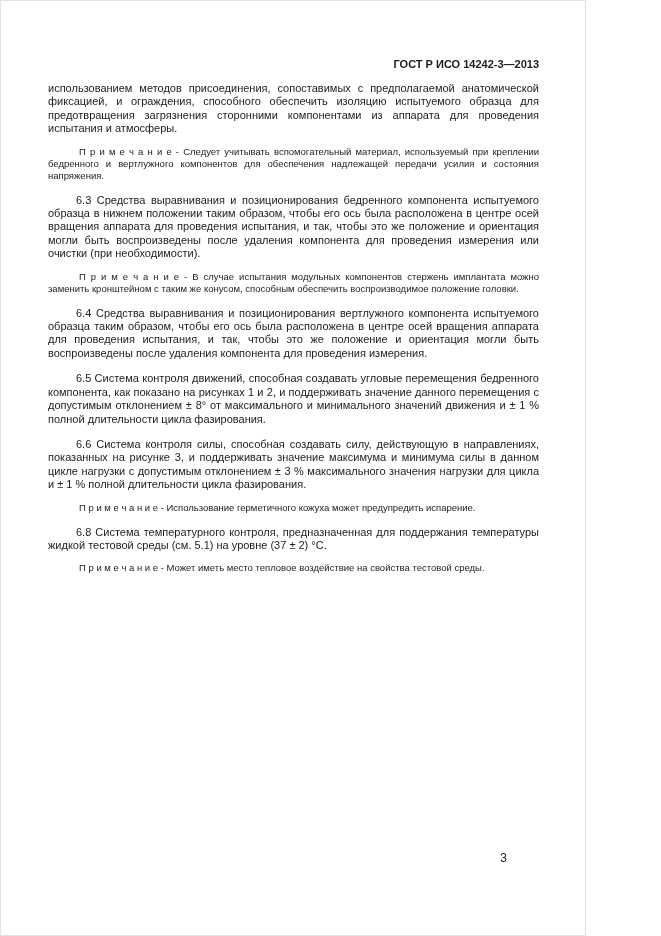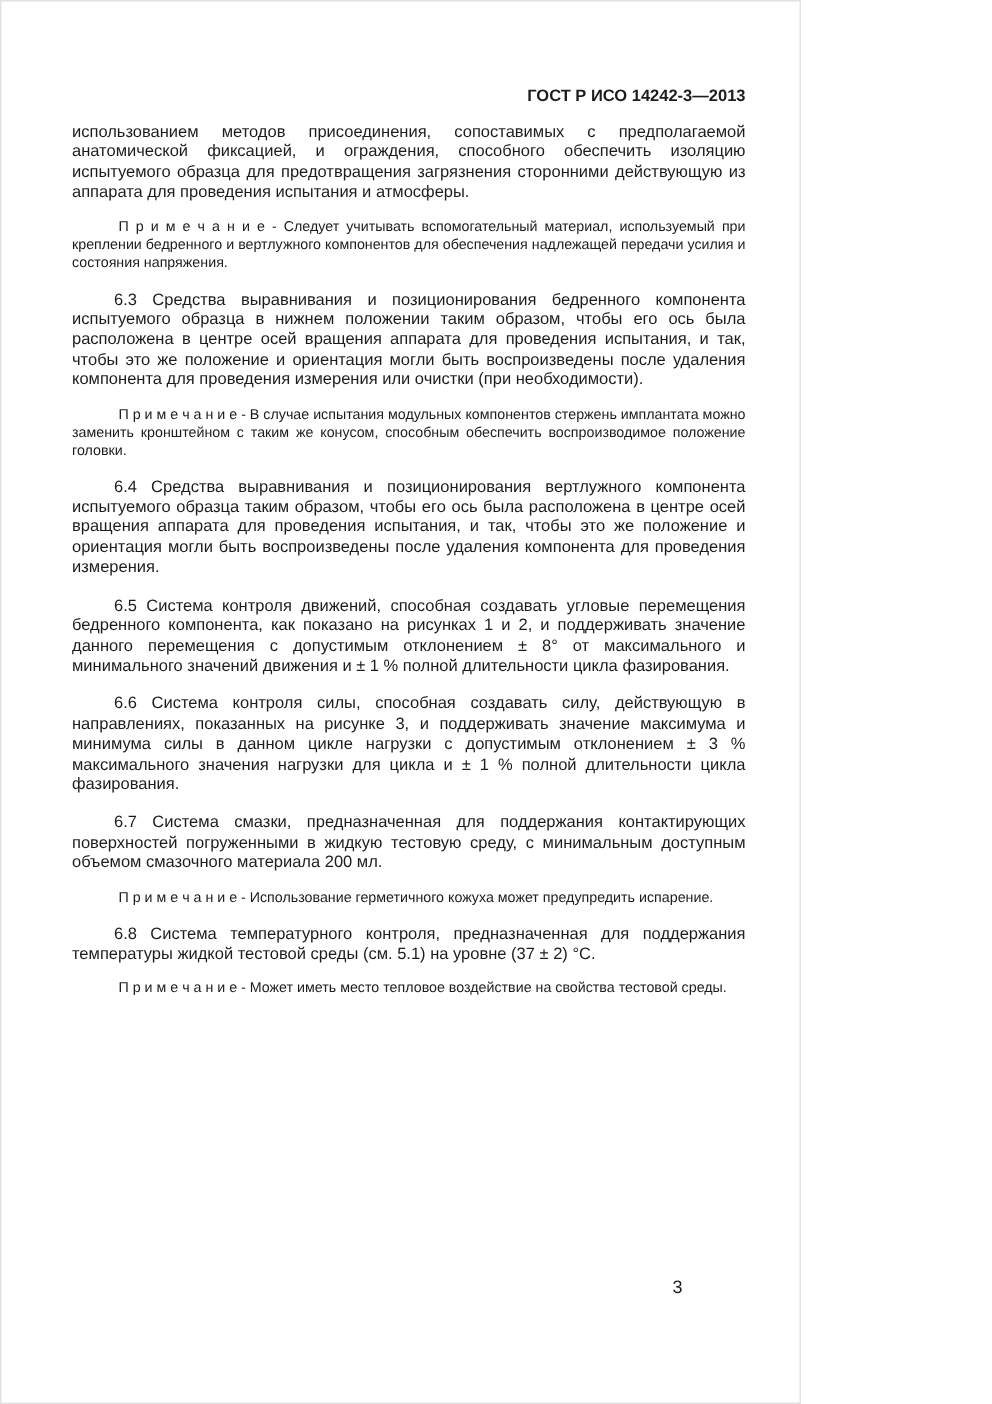--- a/index.html
+++ b/index.html
@@ -4,25 +4,25 @@
   <style>
     * { margin: 0; padding: 0; box-sizing: border-box; }
     html, body { width: 661px; height: 936px; }
     body {
       background: #ffffff;
       font-family: "Liberation Sans", "DejaVu Sans", sans-serif;
       color: #1c1c1c;
     }
     .page {
       position: relative;
-      width: 534px;
+      width: 586px;
       height: 936px;
       background: #ffffff;
       border: 1px solid #e2e2e2;
-      padding: 57px 36px 0 47px;
+      padding: 57px 46px 0 47px;
       overflow: hidden;
     }
     .doc-header {
       text-align: right;
       font-weight: bold;
       font-size: 11px;
       line-height: 13px;
       margin-bottom: 11px;
     }
     .content p {
@@ -47,35 +47,34 @@
       line-height: 14px;
     }
   </style>
 </head>
 <body>
 
 <div class="page">
   <div class="doc-header">ГОСТ Р ИСО 14242-3—2013</div>
 
   <div class="content">
-    <p class="continuation">использованием методов присоединения, сопоставимых с предполагаемой анатомической фиксацией, и ограждения, способного обеспечить изоляцию испытуемого образца для предотвращения загрязнения сторонними действующую из аппарата для проведения испытания и атмосферы.</p>
+    <p class="continuation">использованием методов присоединения, сопоставимых с предполагаемой анатомической фиксацией, и ограждения, способного обеспечить изоляцию испытуемого образца для предотвращения загрязнения сторонними компонентами из аппарата для проведения испытания и атмосферы.</p>
 
     <p class="note">П р и м е ч а н и е - Следует учитывать вспомогательный материал, используемый при креплении бедренного и вертлужного компонентов для обеспечения надлежащей передачи усилия и состояния напряжения.</p>
 
     <p class="clause">6.3 Средства выравнивания и позиционирования бедренного компонента испытуемого образца в нижнем положении таким образом, чтобы его ось была расположена в центре осей вращения аппарата для проведения испытания, и так, чтобы это же положение и ориентация могли быть воспроизведены после удаления компонента для проведения измерения или очистки (при необходимости).</p>
 
     <p class="note">П р и м е ч а н и е - В случае испытания модульных компонентов стержень имплантата можно заменить кронштейном с таким же конусом, способным обеспечить воспроизводимое положение головки.</p>
 
     <p class="clause">6.4 Средства выравнивания и позиционирования вертлужного компонента испытуемого образца таким образом, чтобы его ось была расположена в центре осей вращения аппарата для проведения испытания, и так, чтобы это же положение и ориентация могли быть воспроизведены после удаления компонента для проведения измерения.</p>
 
     <p class="clause">6.5 Система контроля движений, способная создавать угловые перемещения бедренного компонента, как показано на рисунках 1 и 2, и поддерживать значение данного перемещения с допустимым отклонением ± 8° от максимального и минимального значений движения и ± 1 % полной длительности цикла фазирования.</p>
 
     <p class="clause">6.6 Система контроля силы, способная создавать силу, действующую в направлениях, показанных на рисунке 3, и поддерживать значение максимума и минимума силы в данном цикле нагрузки с допустимым отклонением ± 3 % максимального значения нагрузки для цикла и ± 1 % полной длительности цикла фазирования.</p>
 
-    <p class="clause">6.7 Система смазки, предназначенная для поддержания контактирующих поверхностей погруженными в жидкую тестовую среду, с минимальным доступным объемом смазочного материала 200 мл.</p>
 
     <p class="note">П р и м е ч а н и е - Использование герметичного кожуха может предупредить испарение.</p>
 
     <p class="clause">6.8 Система температурного контроля, предназначенная для поддержания температуры жидкой тестовой среды (см. 5.1) на уровне (37 ± 2) °С.</p>
 
     <p class="note">П р и м е ч а н и е - Может иметь место тепловое воздействие на свойства тестовой среды.</p>
 
   </div>
 
   <div class="page-number">3</div>

